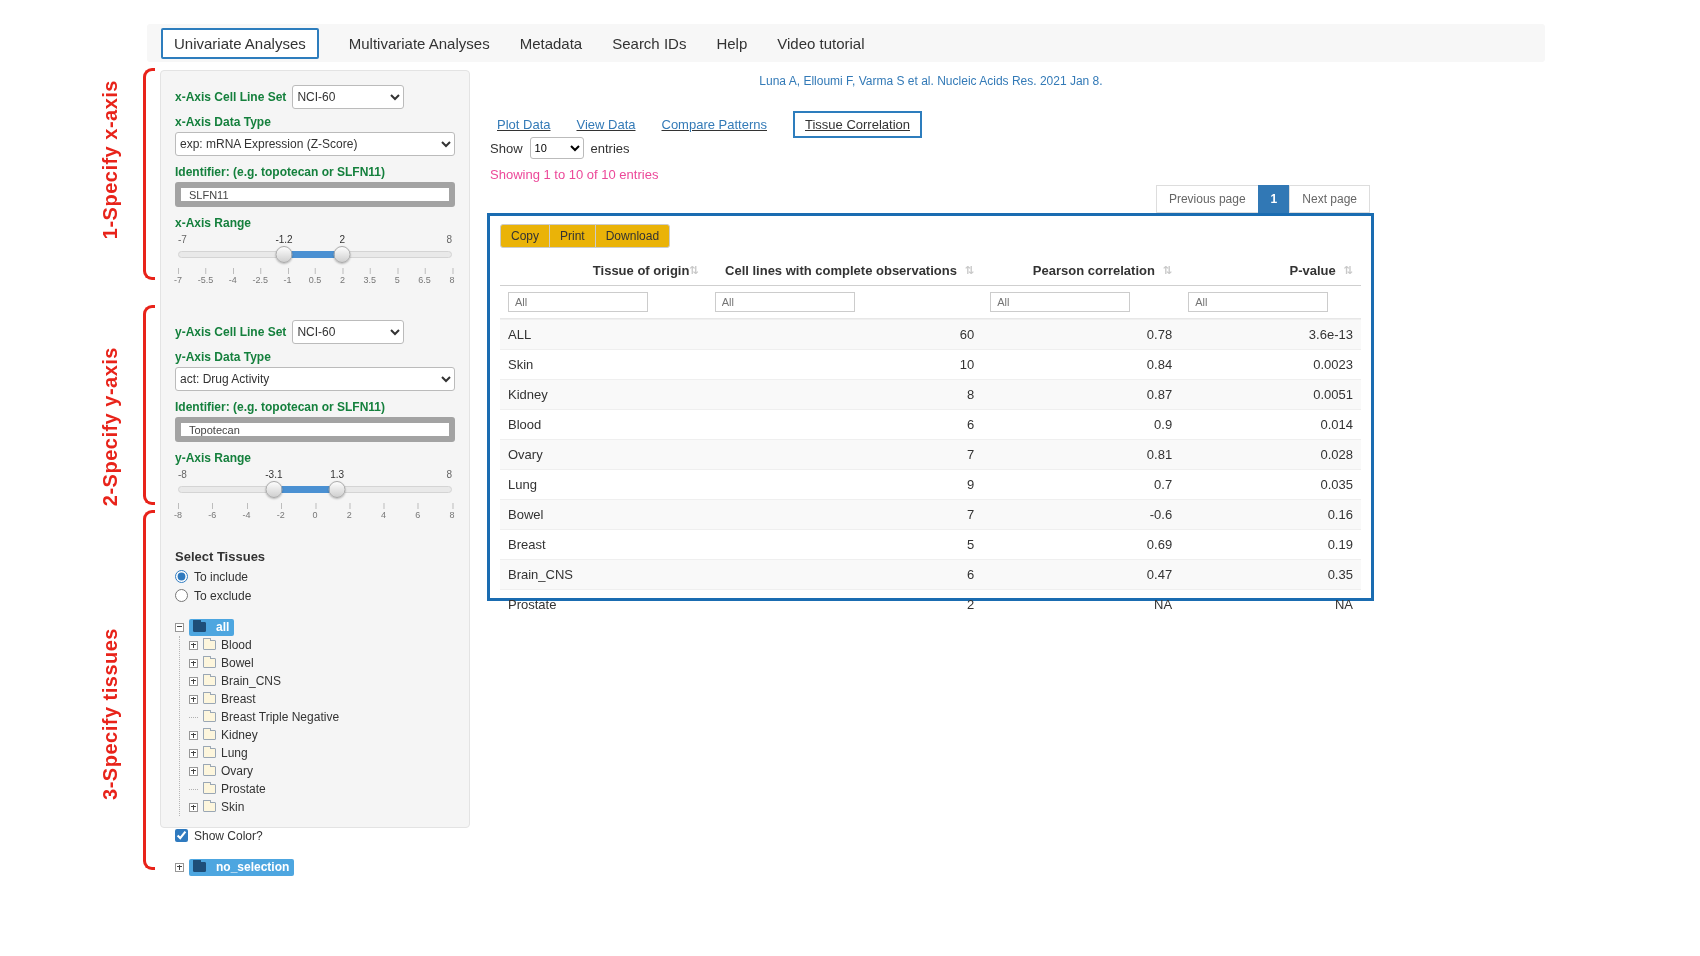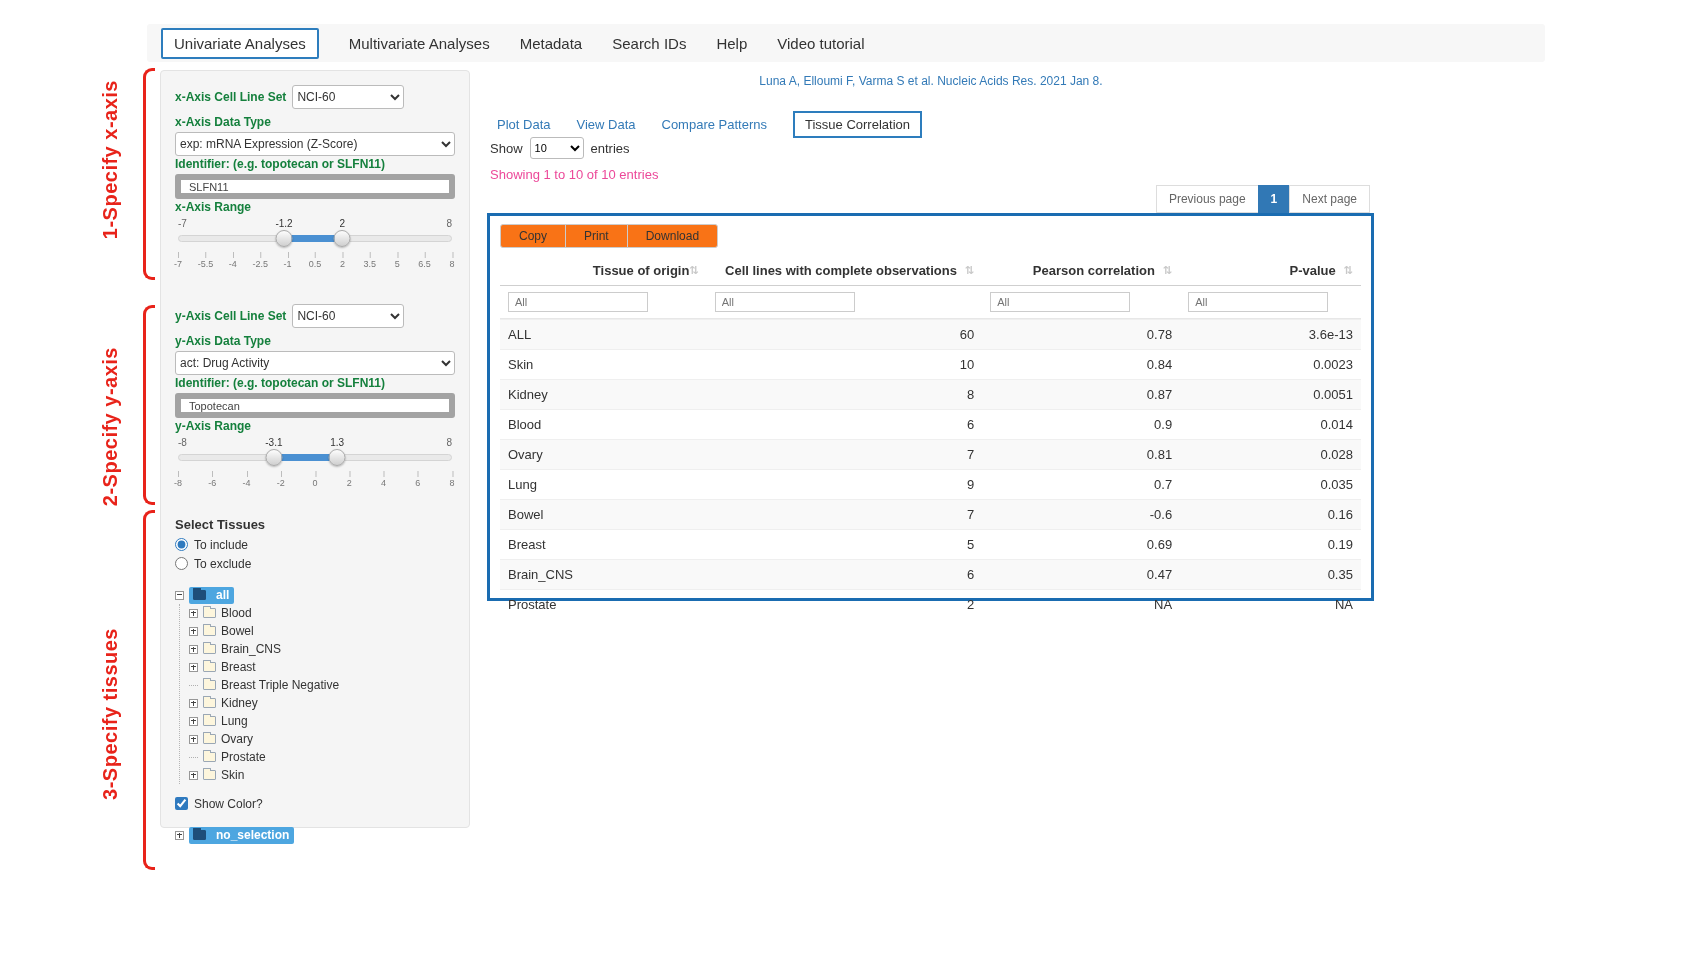--- a/index.html
+++ b/index.html
@@ -25,21 +25,21 @@
   .vl1 { left:99px; top:80px; }
   .vl2 { left:99px; top:347px; }
   .vl3 { left:99px; top:628px; }
 
   
   .sidebar { position:absolute; left:160px; top:70px; width:310px; height:758px;
              background:#f5f5f5; border:1px solid #e3e3e3; border-radius:4px;
              padding:14px; font-size:12px; }
   .fg-row { display:flex; align-items:center; gap:6px; margin-bottom:6px; }
   .blabel { font-weight:bold; color:#15803d; font-size:12px; }
-  .mt { margin-top:1px; }
+  .mt { margin-top:9px; }
   select.ctl { height:24px; font-size:12px; border:1px solid #bbb; border-radius:3px;
                background:#fff; color:#333; font-family:inherit; }
   select.narrow { width:112px; }
   select.wide { width:100%; margin-top:3px; }
   input.txt { width:100%; height:25px; border:6px solid #a3a3a3; border-radius:3px;
               padding:3px 8px; font-size:11px; color:#444; margin-top:3px; background:#fff;
               font-family:inherit; }
 
   
   .slider { position:relative; height:60px; margin:4px 3px 20px; }
@@ -78,40 +78,40 @@
          padding:1px 5px 2px 4px; border-radius:2px; font-weight:bold; cursor:pointer; }
   .children { margin-left:4px; border-left:1px dotted #b5b5b5; padding-left:9px; }
   .tlabel { cursor:pointer; white-space:nowrap; }
 
   
   .citation { position:absolute; left:487px; top:72px; width:888px; text-align:center;
               font-size:12px; line-height:1.55; color:#222; }
   .citation .link { color:#337ab7; cursor:pointer; }
 
   .subtabs { position:absolute; left:497px; top:108px; height:32px; display:flex; gap:26px;
-             align-items:center; font-size:13px; }
+             align-items:center; font-size:13px;text-decoration:underline; }
   .subtab { color:#337ab7; cursor:pointer; white-space:nowrap; }
   .subtab.active { color:#333; background:#fff; border:2px solid #2d7dbd; padding:4px 10px; }
 
   .show-row { position:absolute; left:490px; top:137px; display:flex; align-items:center;
               gap:7px; font-size:13px; }
   .show-row select { width:54px; height:22px; font-size:11px; border:1px solid #bbb;
                      border-radius:3px; background:#fff; font-family:inherit; }
   .showing { position:absolute; left:490px; top:167px; font-size:13px; color:#ec4899; }
 
   .pagination { position:absolute; top:185px; right:330px; display:flex; font-size:12px; }
   .pg-btn { border:1px solid #ddd; background:#fff; color:#666; padding:6px 12px;
             margin-left:-1px; cursor:pointer; white-space:nowrap; }
   .pg-btn.current { background:#3178b5; border-color:#3178b5; color:#fff; font-weight:bold; }
 
   .table-wrap { position:absolute; left:487px; top:213px; width:887px; height:388px;
                 border:3px solid #1a6cb1; background:#fff; padding:8px 10px; }
   .dt-buttons { display:inline-flex; }
-  .dt-btn { border:1px solid #ccc; background:#f97316; color:#333; font-size:12px;
-            padding:4px 18px; margin-left:-1px; cursor:pointer; font-family:inherit; }
+  .dt-btn { border:1px solid #ccc; background:#eab308; color:#333; font-size:12px;
+            padding:4px 10px; margin-left:-1px; cursor:pointer; font-family:inherit; }
   .dt-btn:first-child { border-radius:3px 0 0 3px; margin-left:0; }
   .dt-btn:last-child { border-radius:0 3px 3px 0; }
 
   .grid { display:grid; grid-template-columns:24% 32% 23% 21%; }
   .thead { margin-top:8px; border-bottom:1px solid #cfcfcf; }
   .th { display:flex; align-items:center; font-weight:bold; font-size:13px; padding:7px 8px; }
   .th.c1 { justify-content:flex-end; }
   .th.rt { justify-content:flex-end; gap:8px; }
   .sort { color:#c9c9c9; font-size:11px; cursor:pointer; }
   .frow { border-bottom:1px solid #e7e7e7; }

